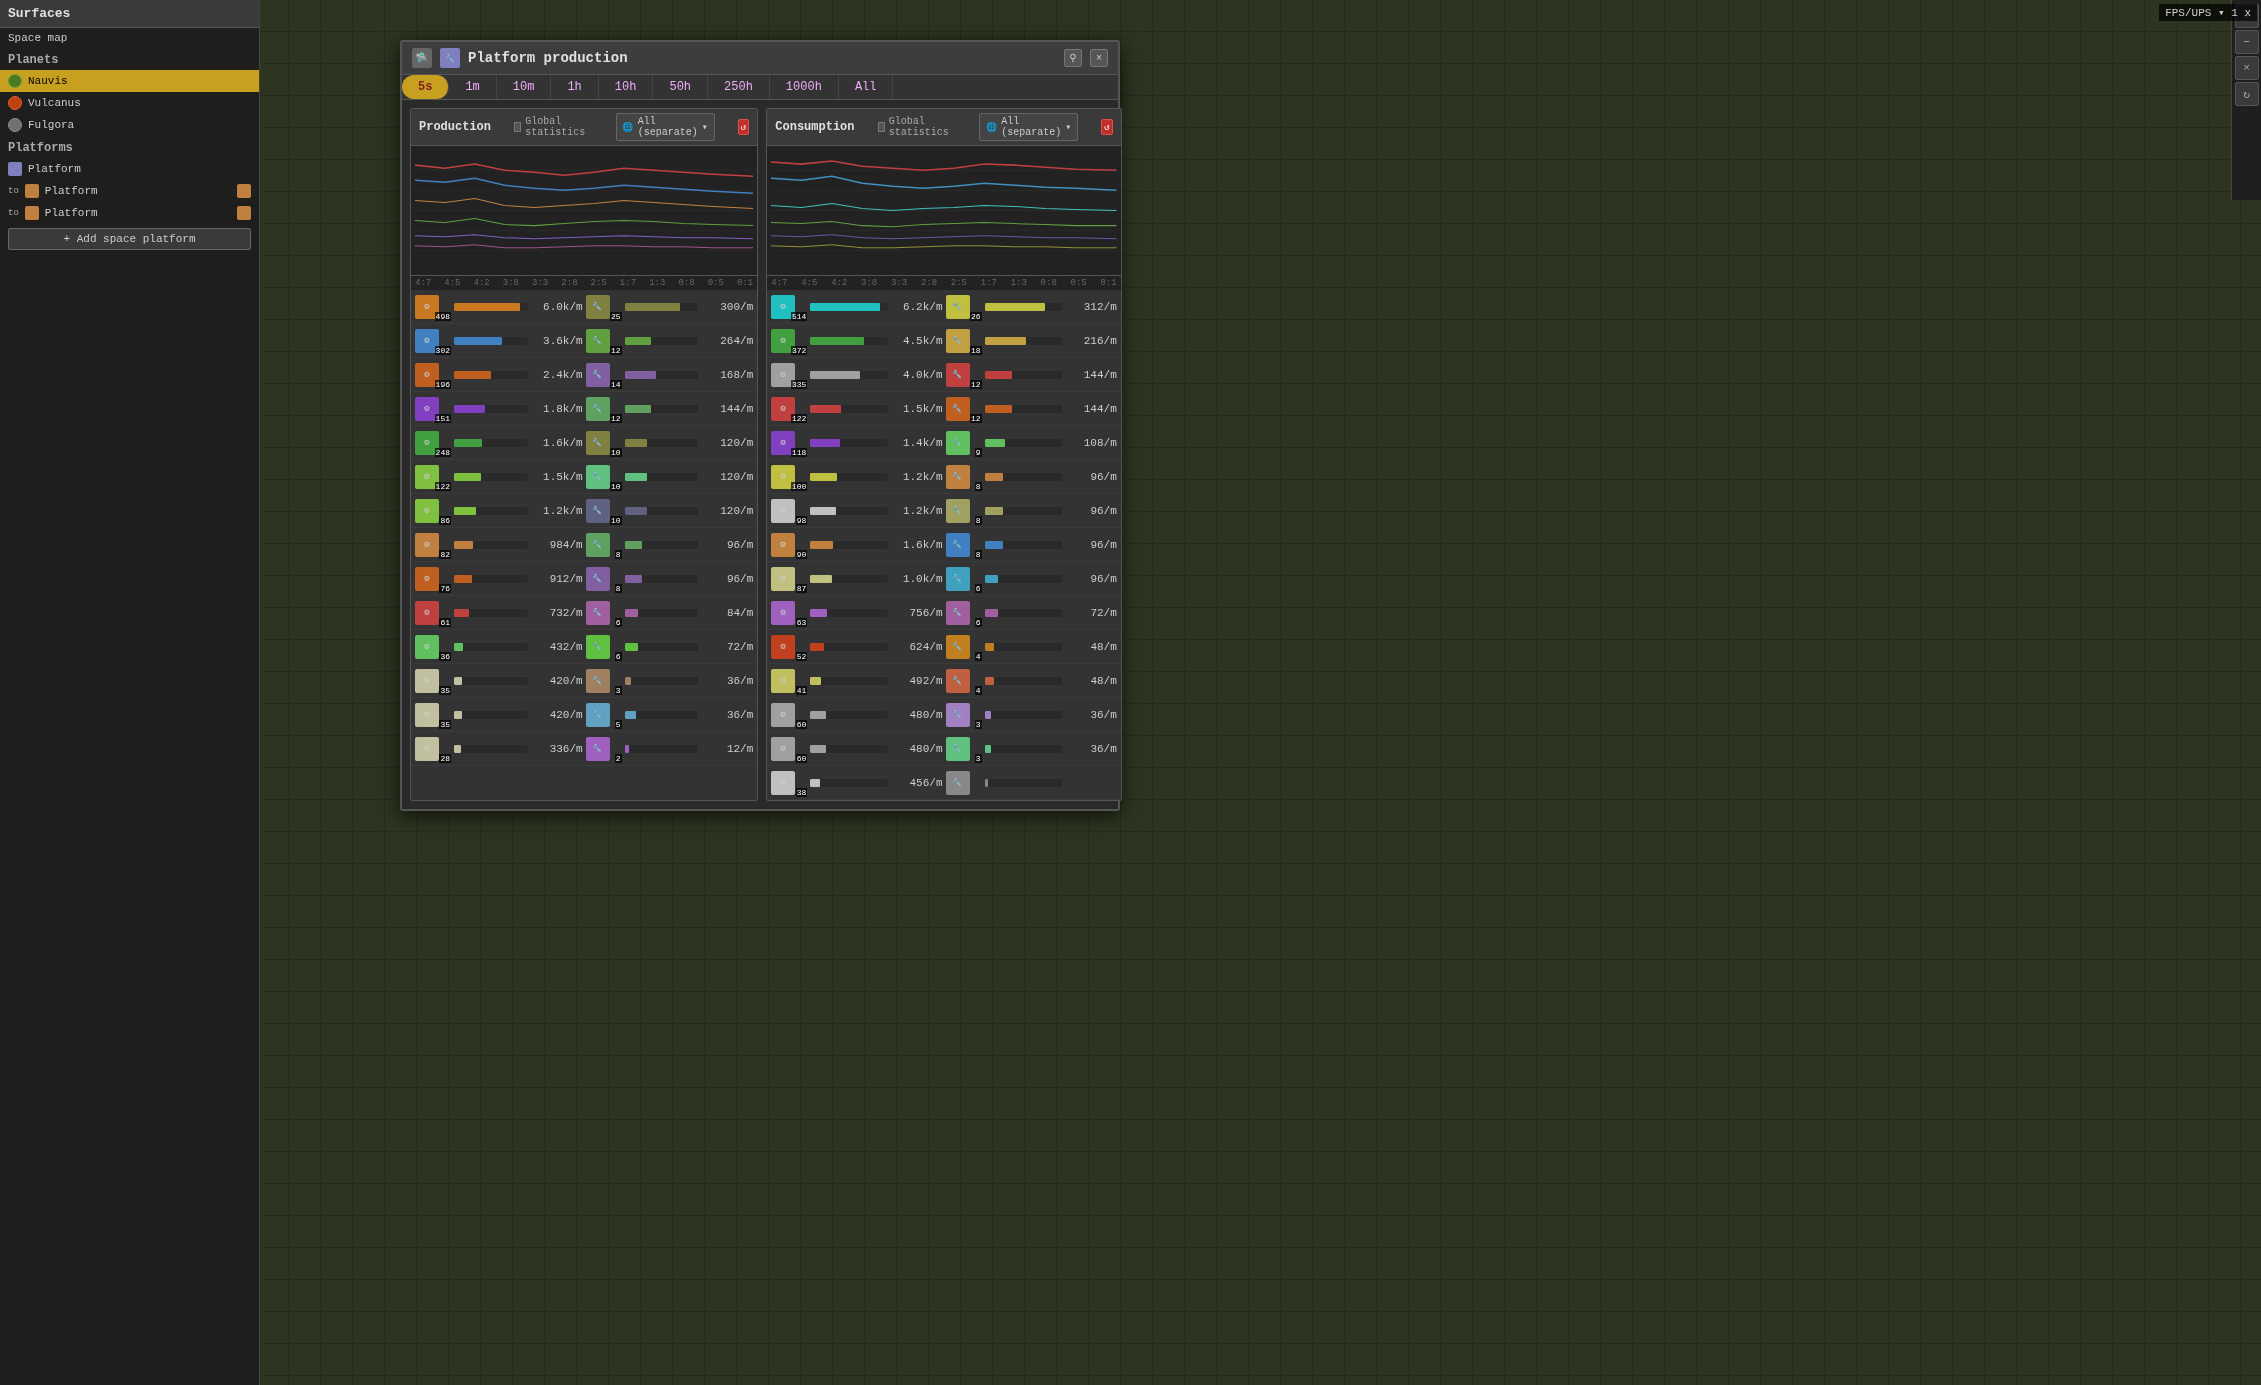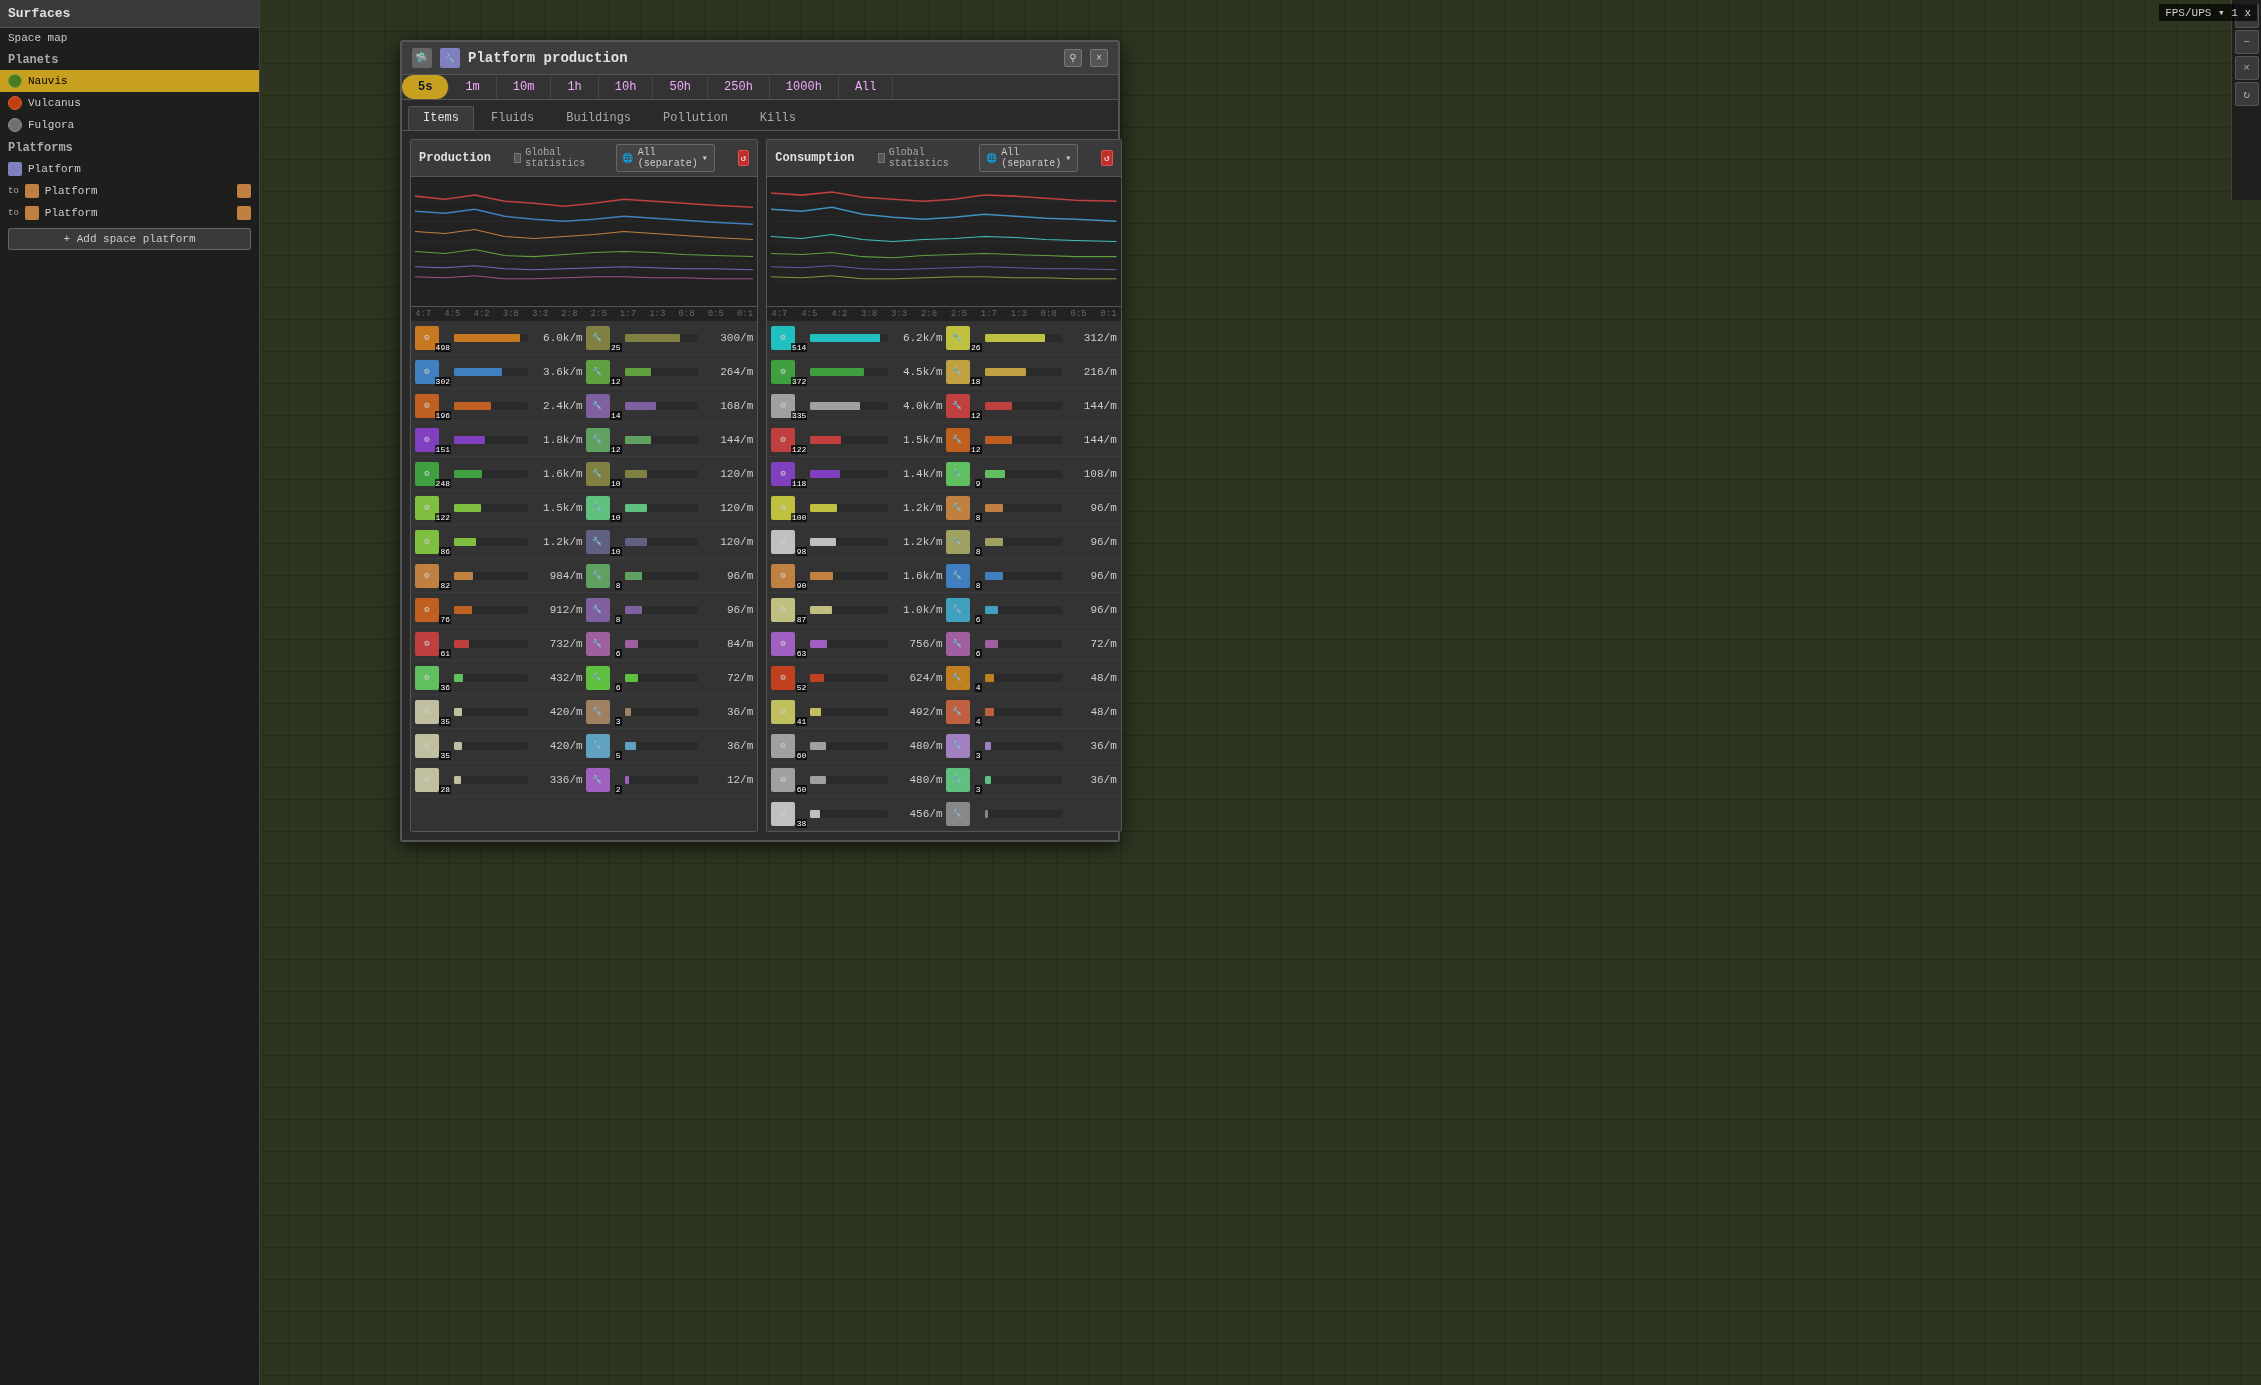--- a/index.html
+++ b/index.html
@@ -155,21 +155,21 @@
     .time-tab {
       padding: 5px 16px;
       cursor: pointer;
       color: #f0abfc;
       font-size: 12px;
       border-right: 1px solid #444;
     }
 
     .time-tab.active {
       background: #c8a020;
-      color: #0f172a;
+      color: #7f1d1d;
       font-weight: bold;
       border-radius: 12px;
     }
 
     .view-tabs {
       display: flex;
       background: #2a2a2a;
       padding: 6px 6px 0;
       border-bottom: 1px solid #555;
       gap: 2px;
@@ -476,27 +476,20 @@
     <div class="time-tab">1m</div>
     <div class="time-tab">10m</div>
     <div class="time-tab">1h</div>
     <div class="time-tab">10h</div>
     <div class="time-tab">50h</div>
     <div class="time-tab">250h</div>
     <div class="time-tab">1000h</div>
     <div class="time-tab">All</div>
   </div>
 
-  <div class="view-tabs">
-    <div class="view-tab active">Items</div>
-    <div class="view-tab">Fluids</div>
-    <div class="view-tab">Buildings</div>
-    <div class="view-tab">Pollution</div>
-    <div class="view-tab">Kills</div>
-  </div>
 
   <div class="content-area">
     <div class="panels-row">
 
       <div class="panel">
         <div class="panel-header">
           <div class="panel-title">Production</div>
           <div class="stats-toggle">
             <div class="stats-checkbox"></div>
             <span>Global statistics</span>

